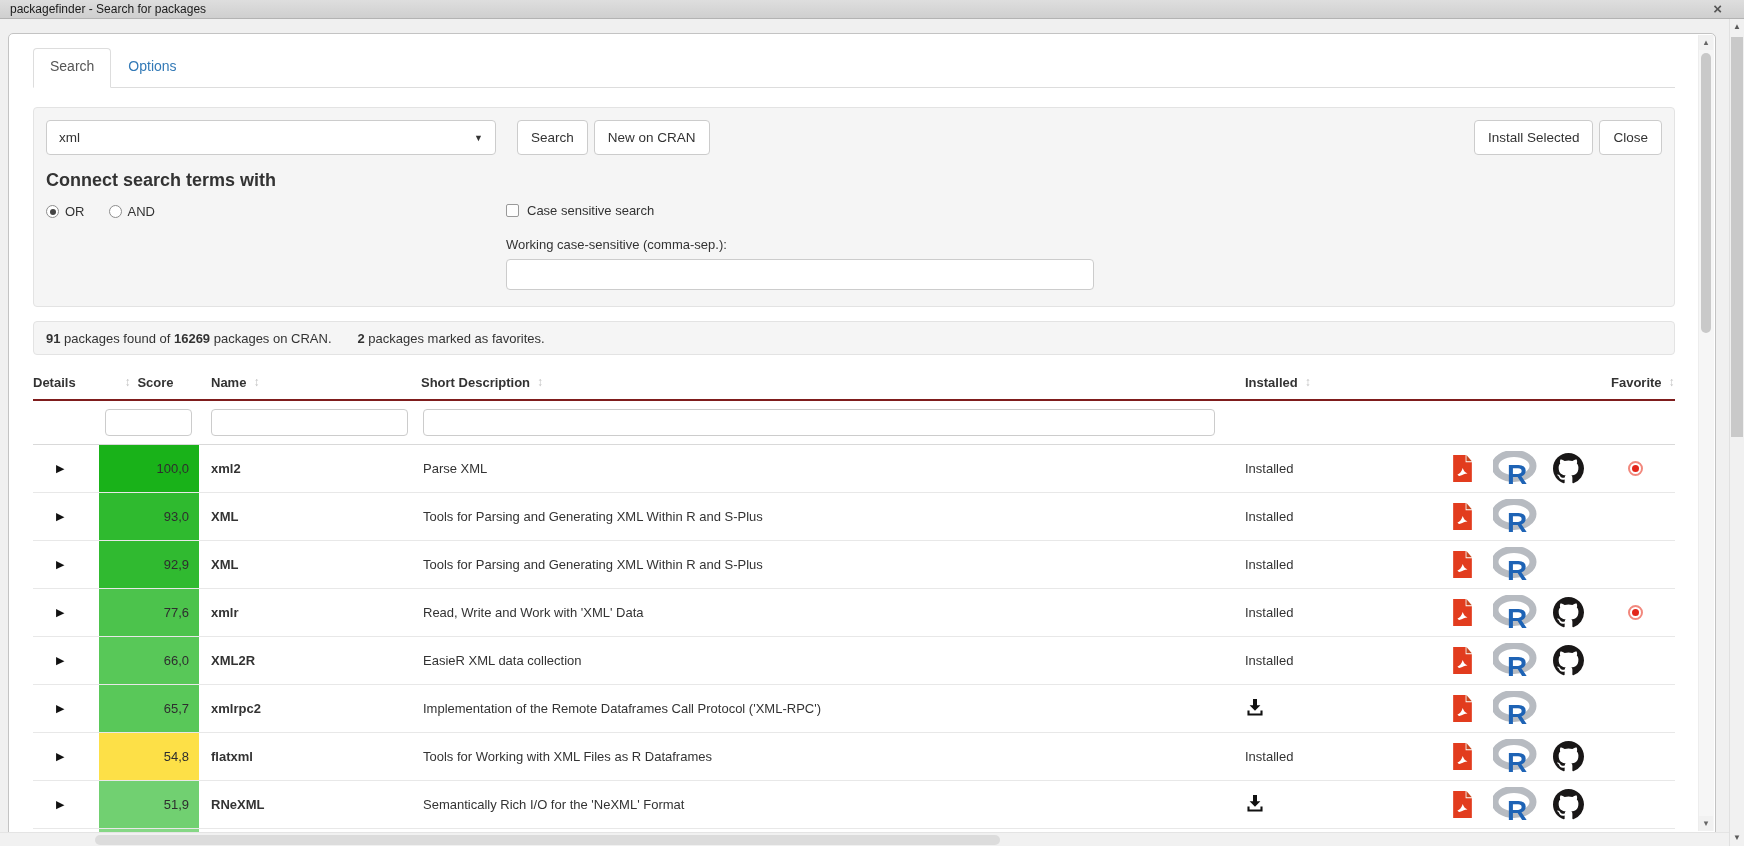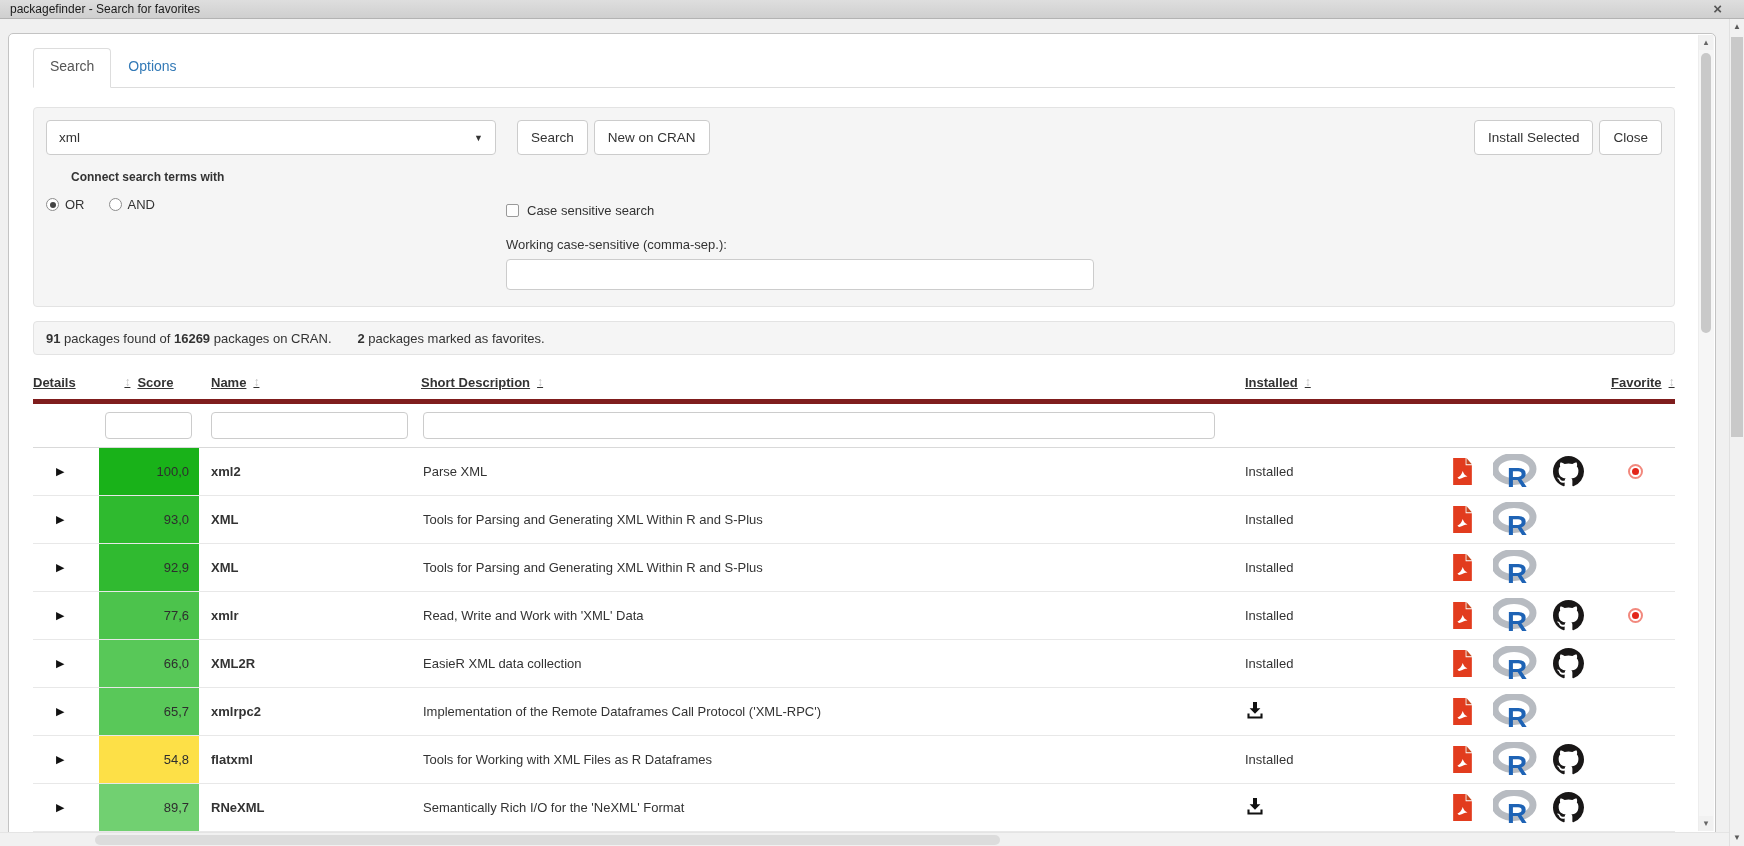--- a/index.html
+++ b/index.html
@@ -38,39 +38,39 @@
   .combobox{width:450px;height:35px;background:#fff;border:1px solid #ccc;border-radius:4px;box-sizing:border-box;
             display:flex;align-items:center;padding:0 12px;font-size:13.5px;color:#333;}
   .combobox .val{flex:1;}
   .combobox .caret{font-size:9px;color:#333;}
   .btn{height:35px;background:#fff;border:1px solid #ccc;border-radius:4px;font-size:13.5px;color:#333;
        padding:0 13px;margin-left:6px;font-family:"Liberation Sans",sans-serif;cursor:pointer;}
   .btn.first{margin-left:21px;}
   .push{margin-left:auto;}
   .connect-cols{display:flex;margin-top:15px;}
   .col-left{width:460px;}
-  .connect-label{font-size:12px;font-weight:bold;color:#333;margin-left:25px;}
+  .connect-label{font-size:18px;font-weight:bold;color:#333;}
   .radio-row{margin-top:13px;display:flex;align-items:center;font-size:13px;color:#333;}
   .radio{width:13px;height:13px;border:1px solid #8d8d8d;border-radius:50%;background:#fff;display:inline-block;
          box-sizing:border-box;margin-right:6px;position:relative;}
   .radio.sel::after{content:"";position:absolute;left:2.5px;top:2.5px;width:6px;height:6px;border-radius:50%;background:#444;}
   .radio-item{display:flex;align-items:center;margin-right:24px;}
   .col-right{padding-top:33px;}
   .check-row{display:flex;align-items:center;font-size:13px;color:#333;}
   .checkbox{width:13px;height:13px;border:1px solid #999;background:#fdfdfd;display:inline-block;margin-right:8px;box-sizing:border-box;border-radius:2px;}
   .case-label{font-size:13px;color:#333;margin-top:19px;}
   .case-input{margin-top:7px;width:588px;height:31px;border:1px solid #ccc;border-radius:4px;box-sizing:border-box;
               font-size:13px;padding:0 10px;font-family:"Liberation Sans",sans-serif;background:#fff;}
   .status-well{margin-top:14px;height:34px;display:flex;align-items:center;padding:12px 12px;font-size:13px;color:#333;}
   .status-well b{font-weight:bold;}
   .fav-part{margin-left:26px;}
   
   .tbl{margin-top:10px;font-size:13px;}
   .trow{display:grid;grid-template-columns:66px 100px 222px 1fr 195px 56px 50px 56px 79px;align-items:center;}
-  .thead{height:34px;font-weight:bold;color:#333;border-bottom:5px solid #7f1d1d;text-decoration:underline;}
+  .thead{height:34px;font-weight:bold;color:#333;border-bottom:2px solid #7f1d1d;}
   .thead .hc{display:flex;align-items:center;}
   .sort{color:#c3c3c3;font-weight:normal;font-size:12px;margin:0 0 0 7px;}
   .sort.pre{margin:0 7px 0 0;}
   .hc.score-h{justify-content:center;}
   .hc.name-h{padding-left:12px;}
   .hc.inst-h{padding-left:6px;}
   .hc.fav-h{justify-content:flex-start;padding-left:15px;}
   .tfilter{height:43px;border-bottom:1px solid #d9d9d9;}
   .f-input{height:27px;border:1px solid #ccc;border-radius:4px;box-sizing:border-box;background:#fff;
            font-size:12px;padding:0 8px;font-family:"Liberation Sans",sans-serif;}
@@ -89,21 +89,21 @@
   .fav-outer{width:15px;height:15px;border:2px solid #f2887d;border-radius:50%;box-sizing:border-box;
              display:flex;align-items:center;justify-content:center;background:#fff;}
   .fav-dot{width:7px;height:7px;border-radius:50%;background:#e3261a;}
 </style>
 </head>
 <body>
 
 <div class="screen">
 
   <div class="titlebar">
-    <span class="title">packagefinder - Search for favorites</span>
+    <span class="title">packagefinder - Search for packages</span>
     <span class="close">×</span>
   </div>
 
   <div class="dialog">
     <div class="dialog-content">
 
       <div class="tabs">
         <div class="tab active">Search</div>
         <div class="tab">Options</div>
       </div>
@@ -433,21 +433,21 @@
         <path fill="#191717" fill-rule="evenodd" d="M8 0C3.58 0 0 3.58 0 8c0 3.54 2.29 6.53 5.47 7.59.4.07.55-.17.55-.38 0-.19-.01-.82-.01-1.49-2.01.37-2.53-.49-2.69-.94-.09-.23-.48-.94-.82-1.13-.28-.15-.68-.52-.01-.53.63-.01 1.08.58 1.23.82.72 1.21 1.87.87 2.33.66.07-.52.28-.87.51-1.07-1.78-.2-3.64-.89-3.64-3.95 0-.87.31-1.59.82-2.15-.08-.2-.36-1.02.08-2.12 0 0 .67-.21 2.2.82.64-.18 1.32-.27 2-.27s1.36.09 2 .27c1.53-1.04 2.2-.82 2.2-.82.44 1.1.16 1.92.08 2.12.51.56.82 1.27.82 2.15 0 3.07-1.87 3.75-3.65 3.95.29.25.54.73.54 1.48 0 1.07-.01 1.93-.01 2.2 0 .21.15.46.55.38A8.01 8.01 0 0 0 16 8c0-4.42-3.58-8-8-8z"></path>
       </svg>
     </div>
     <div class="fav-cell">
       
     </div>
   </div>
             <div class="trow drow">
     <div class="expander"><span>▶</span></div>
     <div class="score-cell" style="background: rgb(113, 208, 113);">
-                <span>89,7</span>
+                <span>51,9</span>
               </div>
     <div class="name-cell"><span>RNeXML</span></div>
     <div class="desc-cell"><span>Semantically Rich I/O for the 'NeXML' Format</span></div>
     <div class="inst-cell">
 
       <span>
         <svg width="20" height="20" viewBox="0 0 20 20">
           <path d="M8 2 h4 v6.2 h3.4 L10 13.8 4.6 8.2 H8 Z" fill="#111"></path>
           <path d="M3.5 13.5 v4 h13 v-4" fill="none" stroke="#111" stroke-width="2.1"></path>
         </svg>

